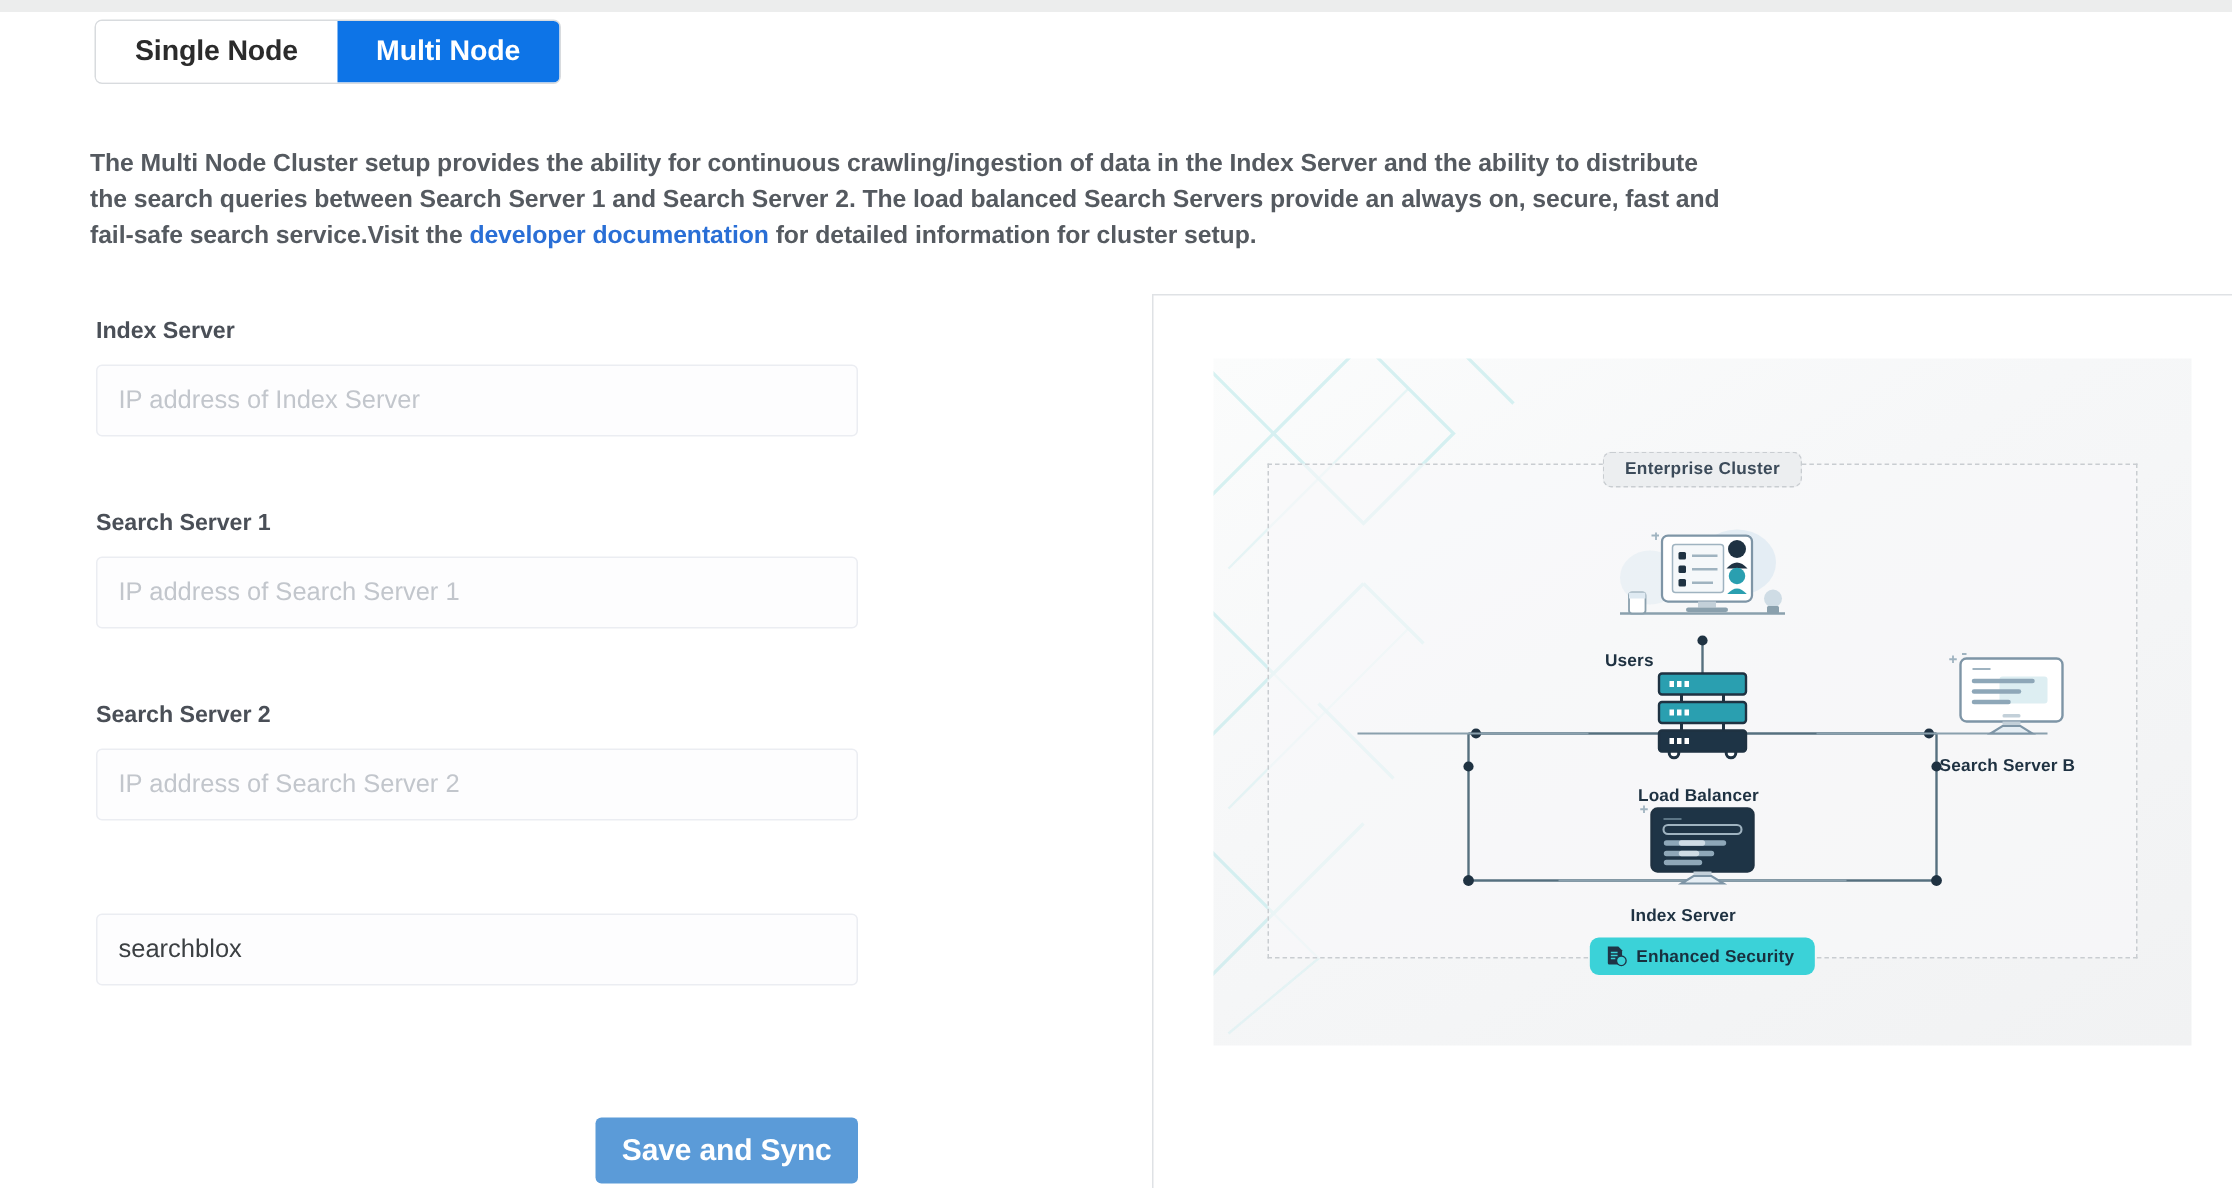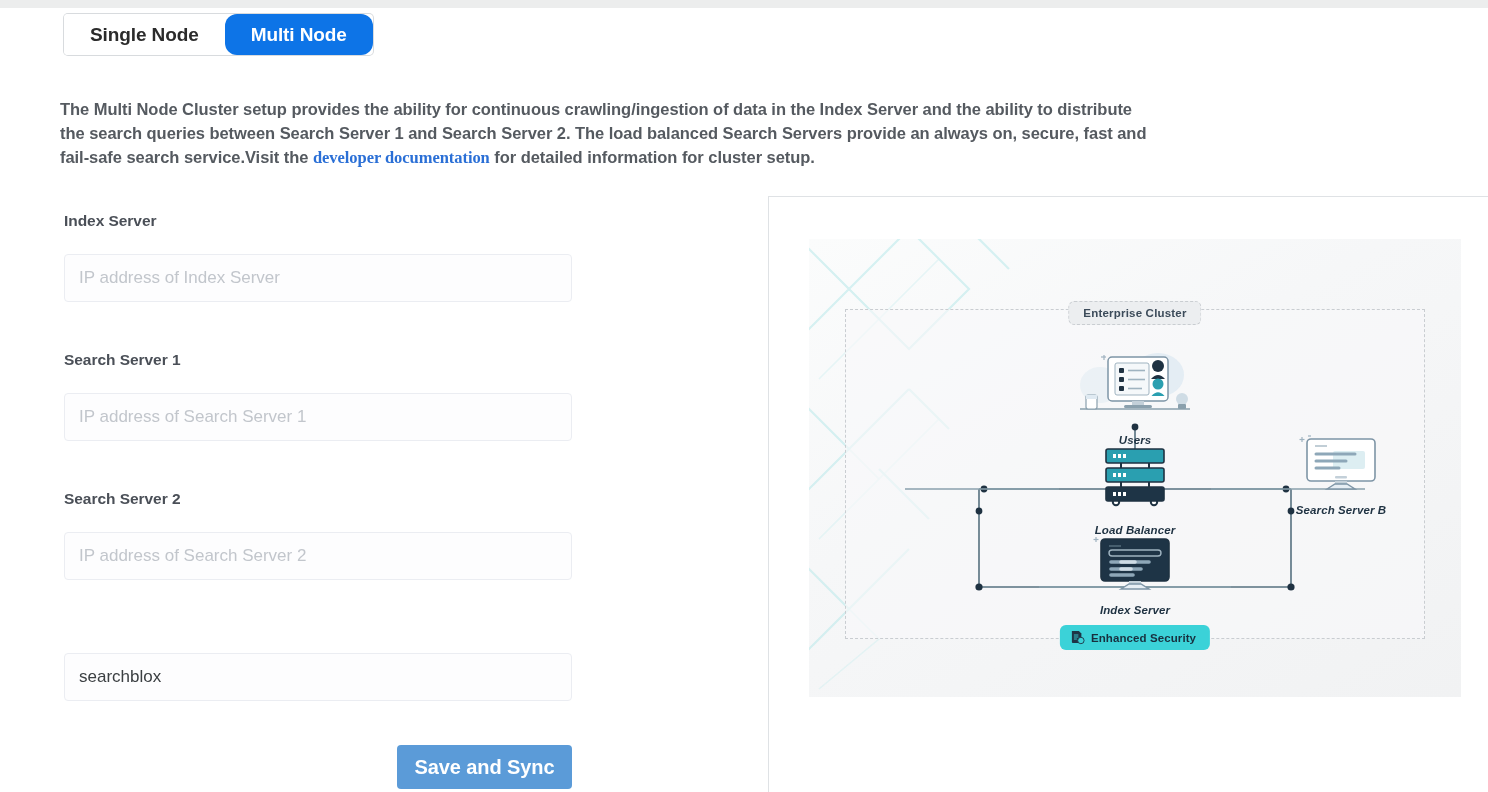--- a/index.html
+++ b/index.html
@@ -52,40 +52,38 @@
     height: 100%;
     box-sizing: border-box;
   }
   .tab.inactive {
     background: #ffffff;
     color: #2b2b2b;
   }
   .tab.active {
     background: #0d74e7;
     color: #ffffff;
-    border-radius: 12px;
   }
 
   
   .desc {
     position: absolute;
     left: 60px;
     top: 97px;
     width: 1090px;
     font-size: 16.5px;
     font-weight: 700;
     line-height: 24px;
     color: #555a60;
     letter-spacing: -0.05px;
   }
   .desc a.doc-link {
     color: #2a6fd6;
     text-decoration: none;
     font-weight: 700;
-    font-family: Liberation Serif, serif;
   }
 
   
   .form-col {
     position: absolute;
     left: 64px;
     top: 212px;
     width: 508px;
   }
   .field {
@@ -96,21 +94,21 @@
     font-weight: 700;
     color: #4a4f57;
     letter-spacing: -0.05px;
     display: block;
   }
   .field-input {
     display: block;
     box-sizing: border-box;
     width: 508px;
     height: 48px;
-    margin-top: 24px;
+    margin-top: 13px;
     padding: 0 14px;
     border: 1px solid #ebedf2;
     border-radius: 4px;
     background: #fdfdfe;
     font-family: "Liberation Sans", sans-serif;
     font-size: 17px;
     color: #3c4043;
     outline: none;
   }
   .field-input::placeholder {
@@ -212,22 +210,21 @@
     letter-spacing: 0.1px;
     display: flex;
     align-items: center;
     gap: 6px;
     z-index: 5;
     text-align: right;
   }
 
   .node {
     position: absolute;
-    text-align: center;
-    font-style: italic;
+    text-align: left;
   }
   .node-label {
     font-size: 11.5px;
     font-weight: 700;
     color: #1f3242;
     letter-spacing: 0.1px;
     margin-top: 3px;
     white-space: nowrap;
   }
   .node-users   { left: 50%; top: 110px; transform: translateX(-50%); z-index: 3; }

